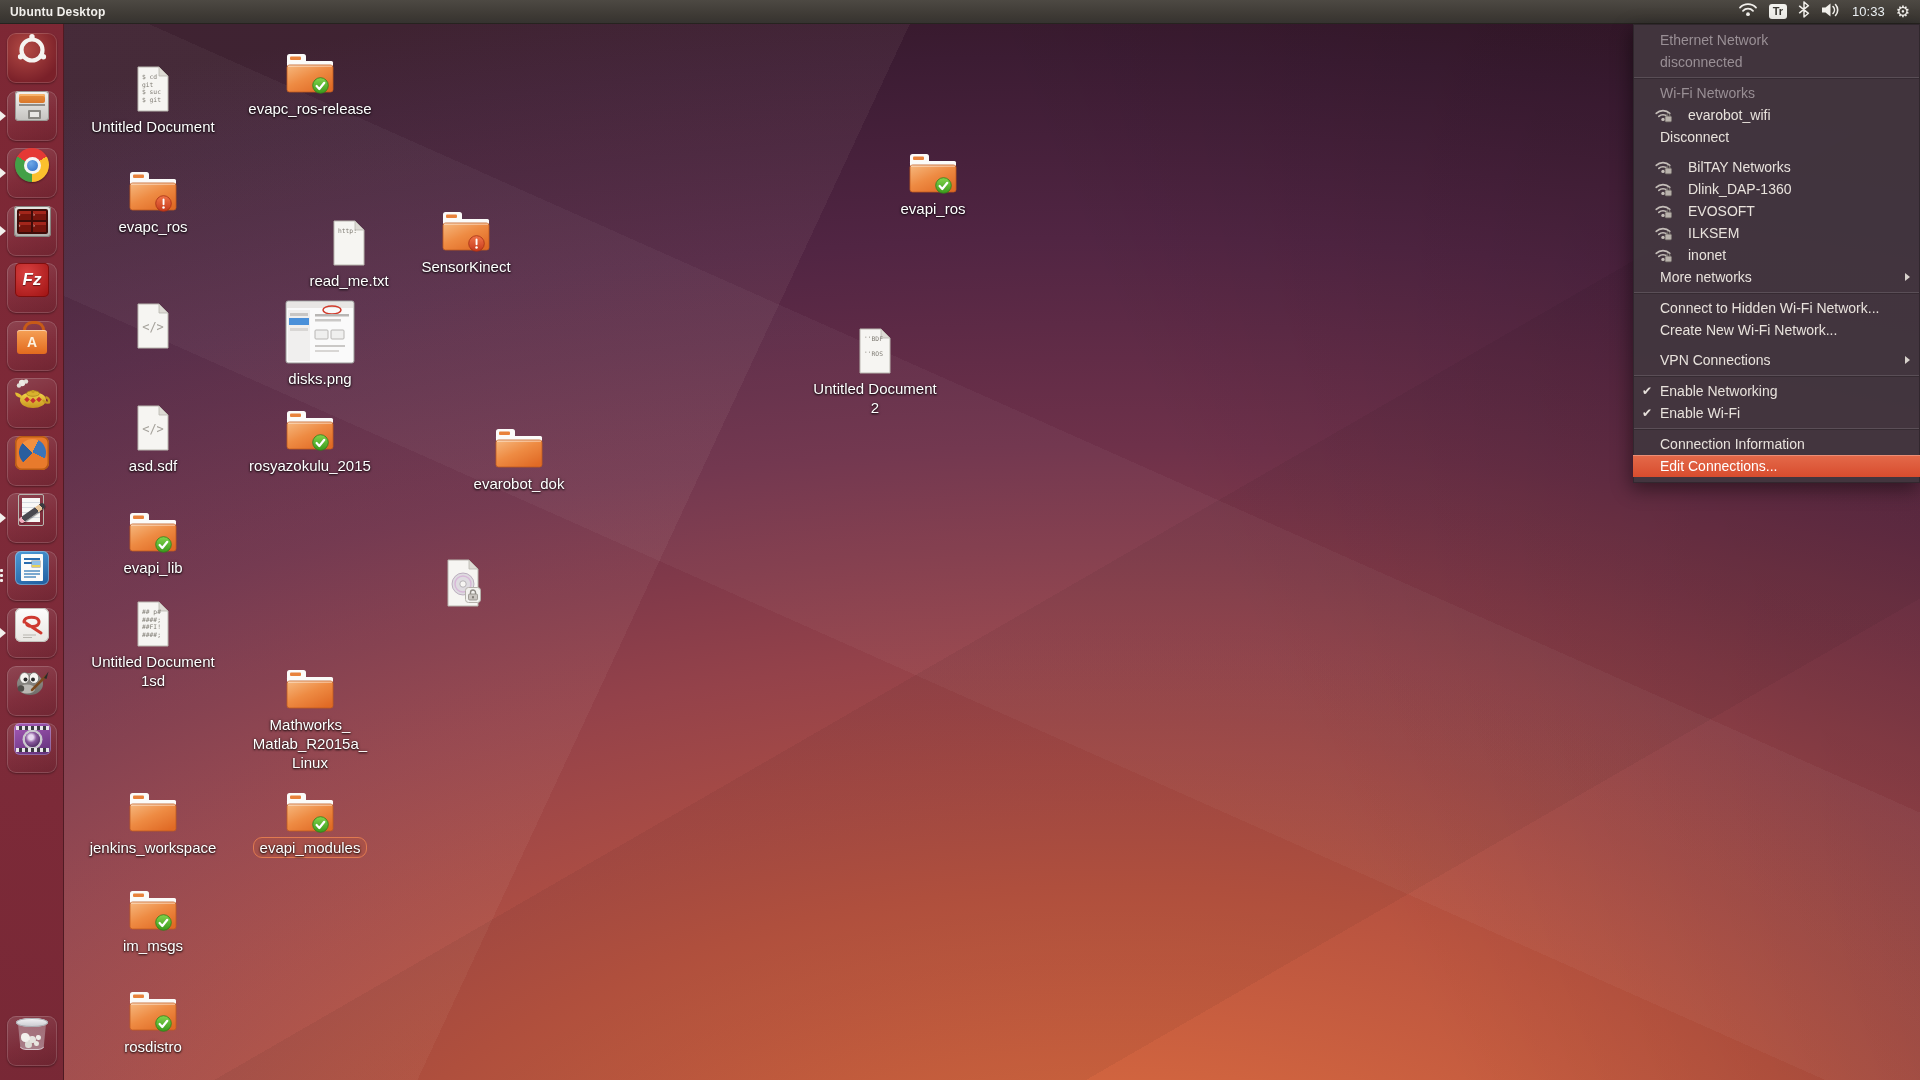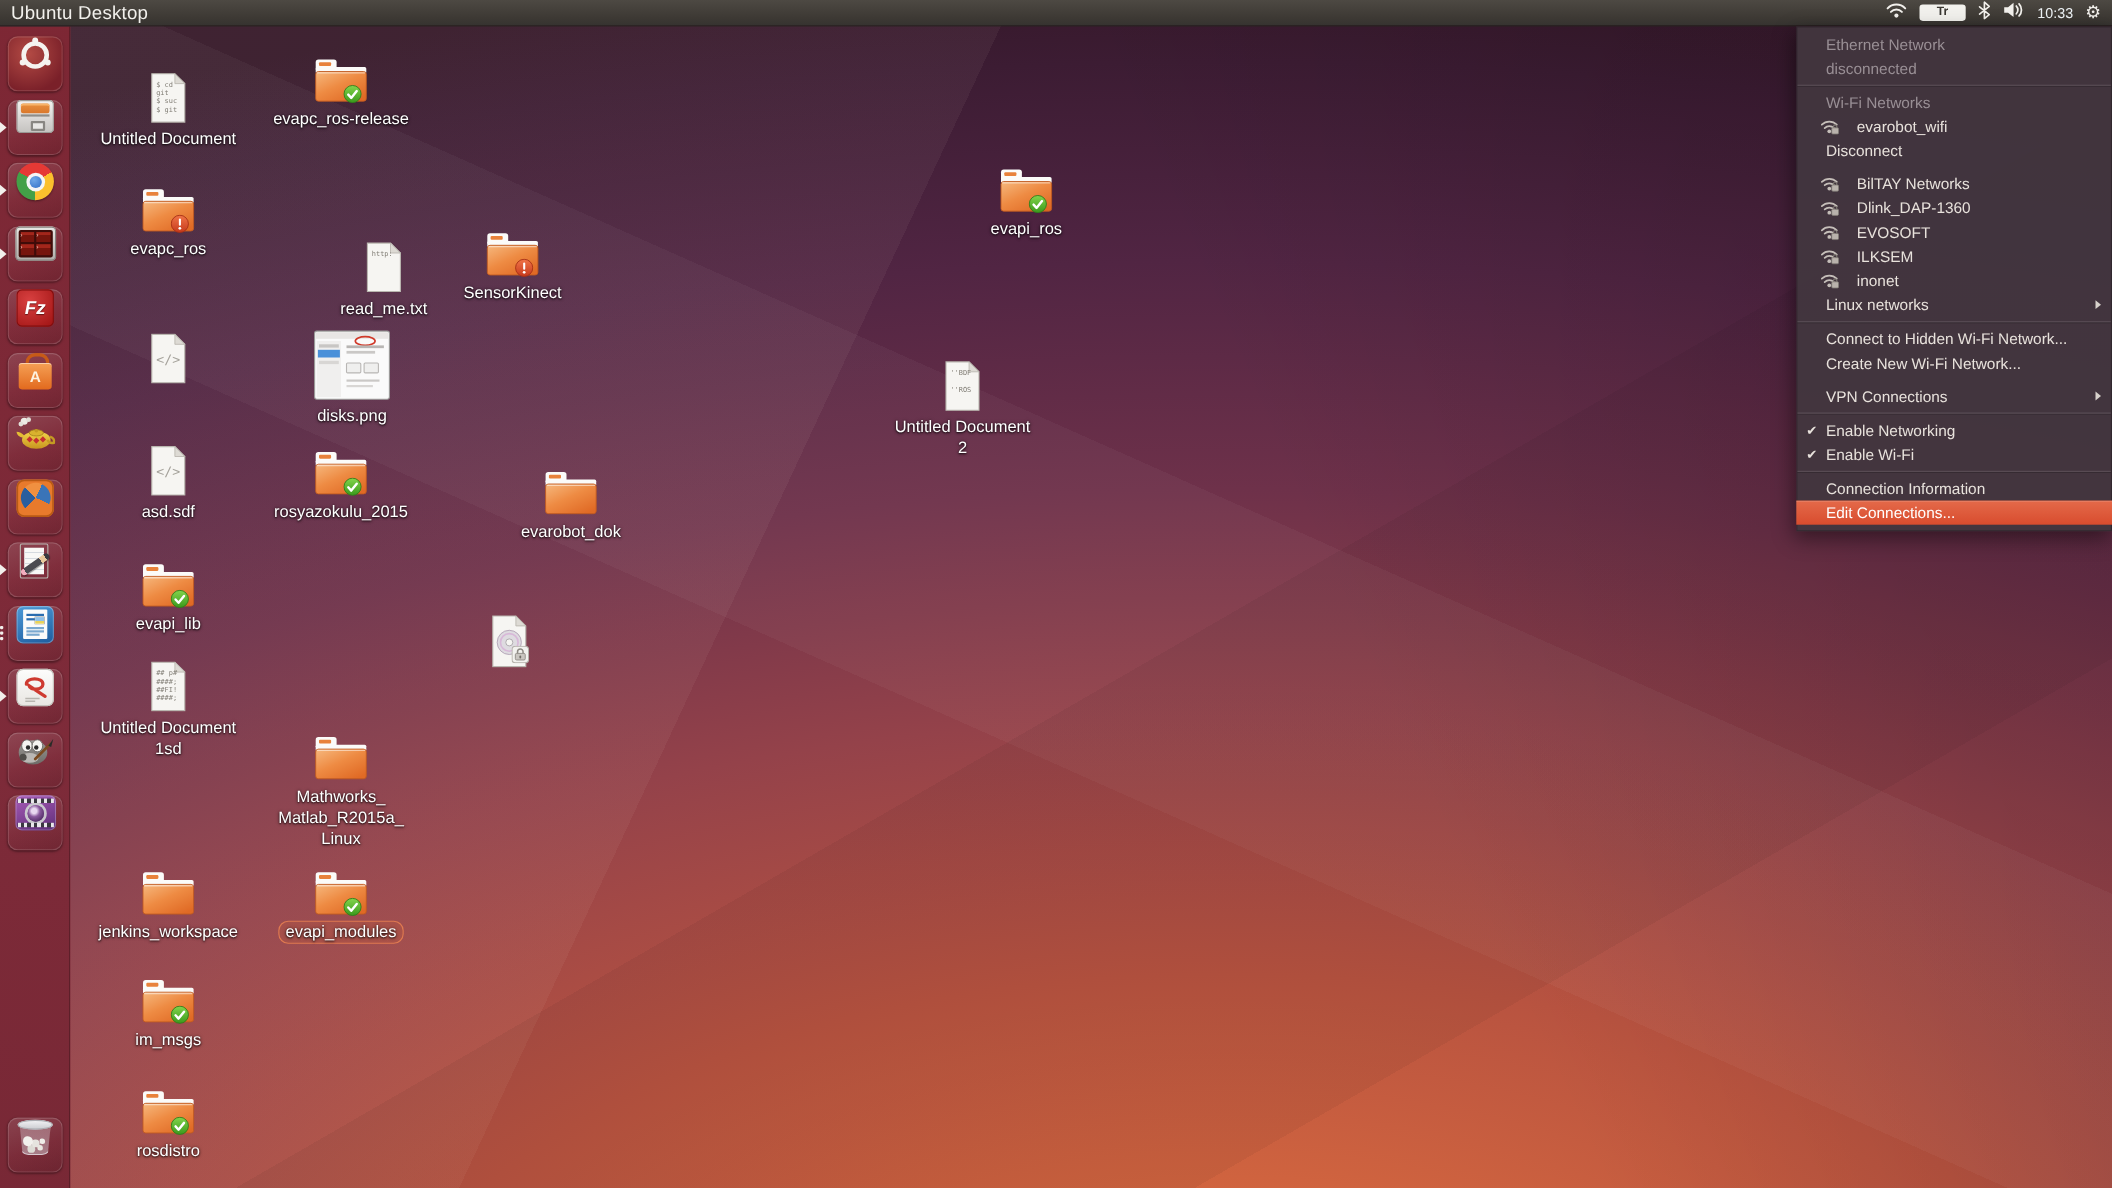--- a/index.html
+++ b/index.html
@@ -13,24 +13,24 @@
       radial-gradient(135% 120% at 58% 118%,
         #e07b43 0%, #d2653f 14%, #b85340 30%, #94424a 48%,
         #6e314a 64%, #512543 80%, #3c1c33 94%, #351829 100%);}
   .facet1{position:absolute;inset:0;background:linear-gradient(24deg, transparent 0 42%, rgba(255,255,255,0.035) 42% 58%, transparent 58%);}
   .facet2{position:absolute;inset:0;background:linear-gradient(150deg, transparent 0 55%, rgba(0,0,0,0.05) 55% 78%, transparent 78%);}
   
   .panel{position:absolute;left:0;top:0;right:0;height:24px;
     background:linear-gradient(180deg,#4d4943 0%,#3d3934 70%,#363330 100%);
     border-bottom:1px solid #26231f; box-sizing:border-box;
     display:flex;align-items:center;color:#f2f0ec;z-index:50;}
-  .panel-title{font-size:17px;font-weight:normal;margin-left:10px;letter-spacing:.2px;}
+  .panel-title{font-size:12px;font-weight:bold;margin-left:10px;letter-spacing:.2px;}
   .tray{margin-left:auto;display:flex;align-items:center;gap:11px;padding-right:10px;}
   .kbd-box{background:#f2f1ed;color:#3a3732;font-size:11px;font-weight:bold;
-    border-radius:3px;padding:1px 16px;line-height:13px;}
+    border-radius:3px;padding:1px 4px;line-height:13px;}
   .clock{font-size:13px;color:#eef3f6;}
   .gear{font-size:16px;line-height:16px;color:#f2f0ec;}
   
   .launcher{position:absolute;left:0;top:24px;width:64px;bottom:0;z-index:40;
     background:linear-gradient(180deg, rgba(128,39,52,0.95), rgba(126,42,56,0.95) 60%, rgba(118,38,52,0.95));
     box-shadow:inset -1px 0 0 rgba(0,0,0,0.35);}
   .tile{position:absolute;left:7px;width:50px;height:50px;border-radius:9px;
     background:linear-gradient(160deg, rgba(255,255,255,0.13), rgba(255,255,255,0.02) 55%, rgba(0,0,0,0.10));
     box-shadow:inset 0 0 0 1px rgba(255,255,255,0.16), 0 1px 2px rgba(0,0,0,0.35);
     display:flex;justify-content:center;}
@@ -752,21 +752,21 @@
         </svg></span><span>ILKSEM</span></div>
     <div class="m-item wifi"><span><svg width="18" height="15" viewBox="0 0 18 15" style="position:absolute;left:21px;top:4px;">
     <g fill="none" stroke="#c5beb9" stroke-width="1.6" stroke-linecap="round">
       <path d="M2.2 5.4 A9.6 9.6 0 0 1 15.8 5.4"></path>
       <path d="M4.8 8.4 A6 6 0 0 1 13.2 8.4"></path>
           </g>
     <circle cx="9" cy="11.4" r="1.7" fill="#c5beb9"></circle>
     <rect x="11.2" y="8.2" width="6.2" height="5.6" rx="1" fill="#b9b2ac" stroke="#817b75" stroke-width="0.7"></rect>
     <path d="M12.8 8.2 v-1.2 a1.5 1.5 0 0 1 3 0 v1.2" fill="none" stroke="#817b75" stroke-width="1"></path>
         </svg></span><span>inonet</span></div>
-    <div class="m-item"><span>Linux networks</span><span class="sub-arrow"></span></div>
+    <div class="m-item"><span>More networks</span><span class="sub-arrow"></span></div>
     <div class="m-sep"></div>
     <div class="m-item"><span>Connect to Hidden Wi-Fi Network...</span></div>
     <div class="m-item"><span>Create New Wi-Fi Network...</span></div>
     <div class="m-gap"></div>
     <div class="m-item"><span>VPN Connections</span><span class="sub-arrow"></span></div>
     <div class="m-sep"></div>
     <div class="m-item"><span class="chk">✔</span><span>Enable Networking</span></div>
     <div class="m-item"><span class="chk">✔</span><span>Enable Wi-Fi</span></div>
     <div class="m-sep"></div>
     <div class="m-item"><span>Connection Information</span></div>

